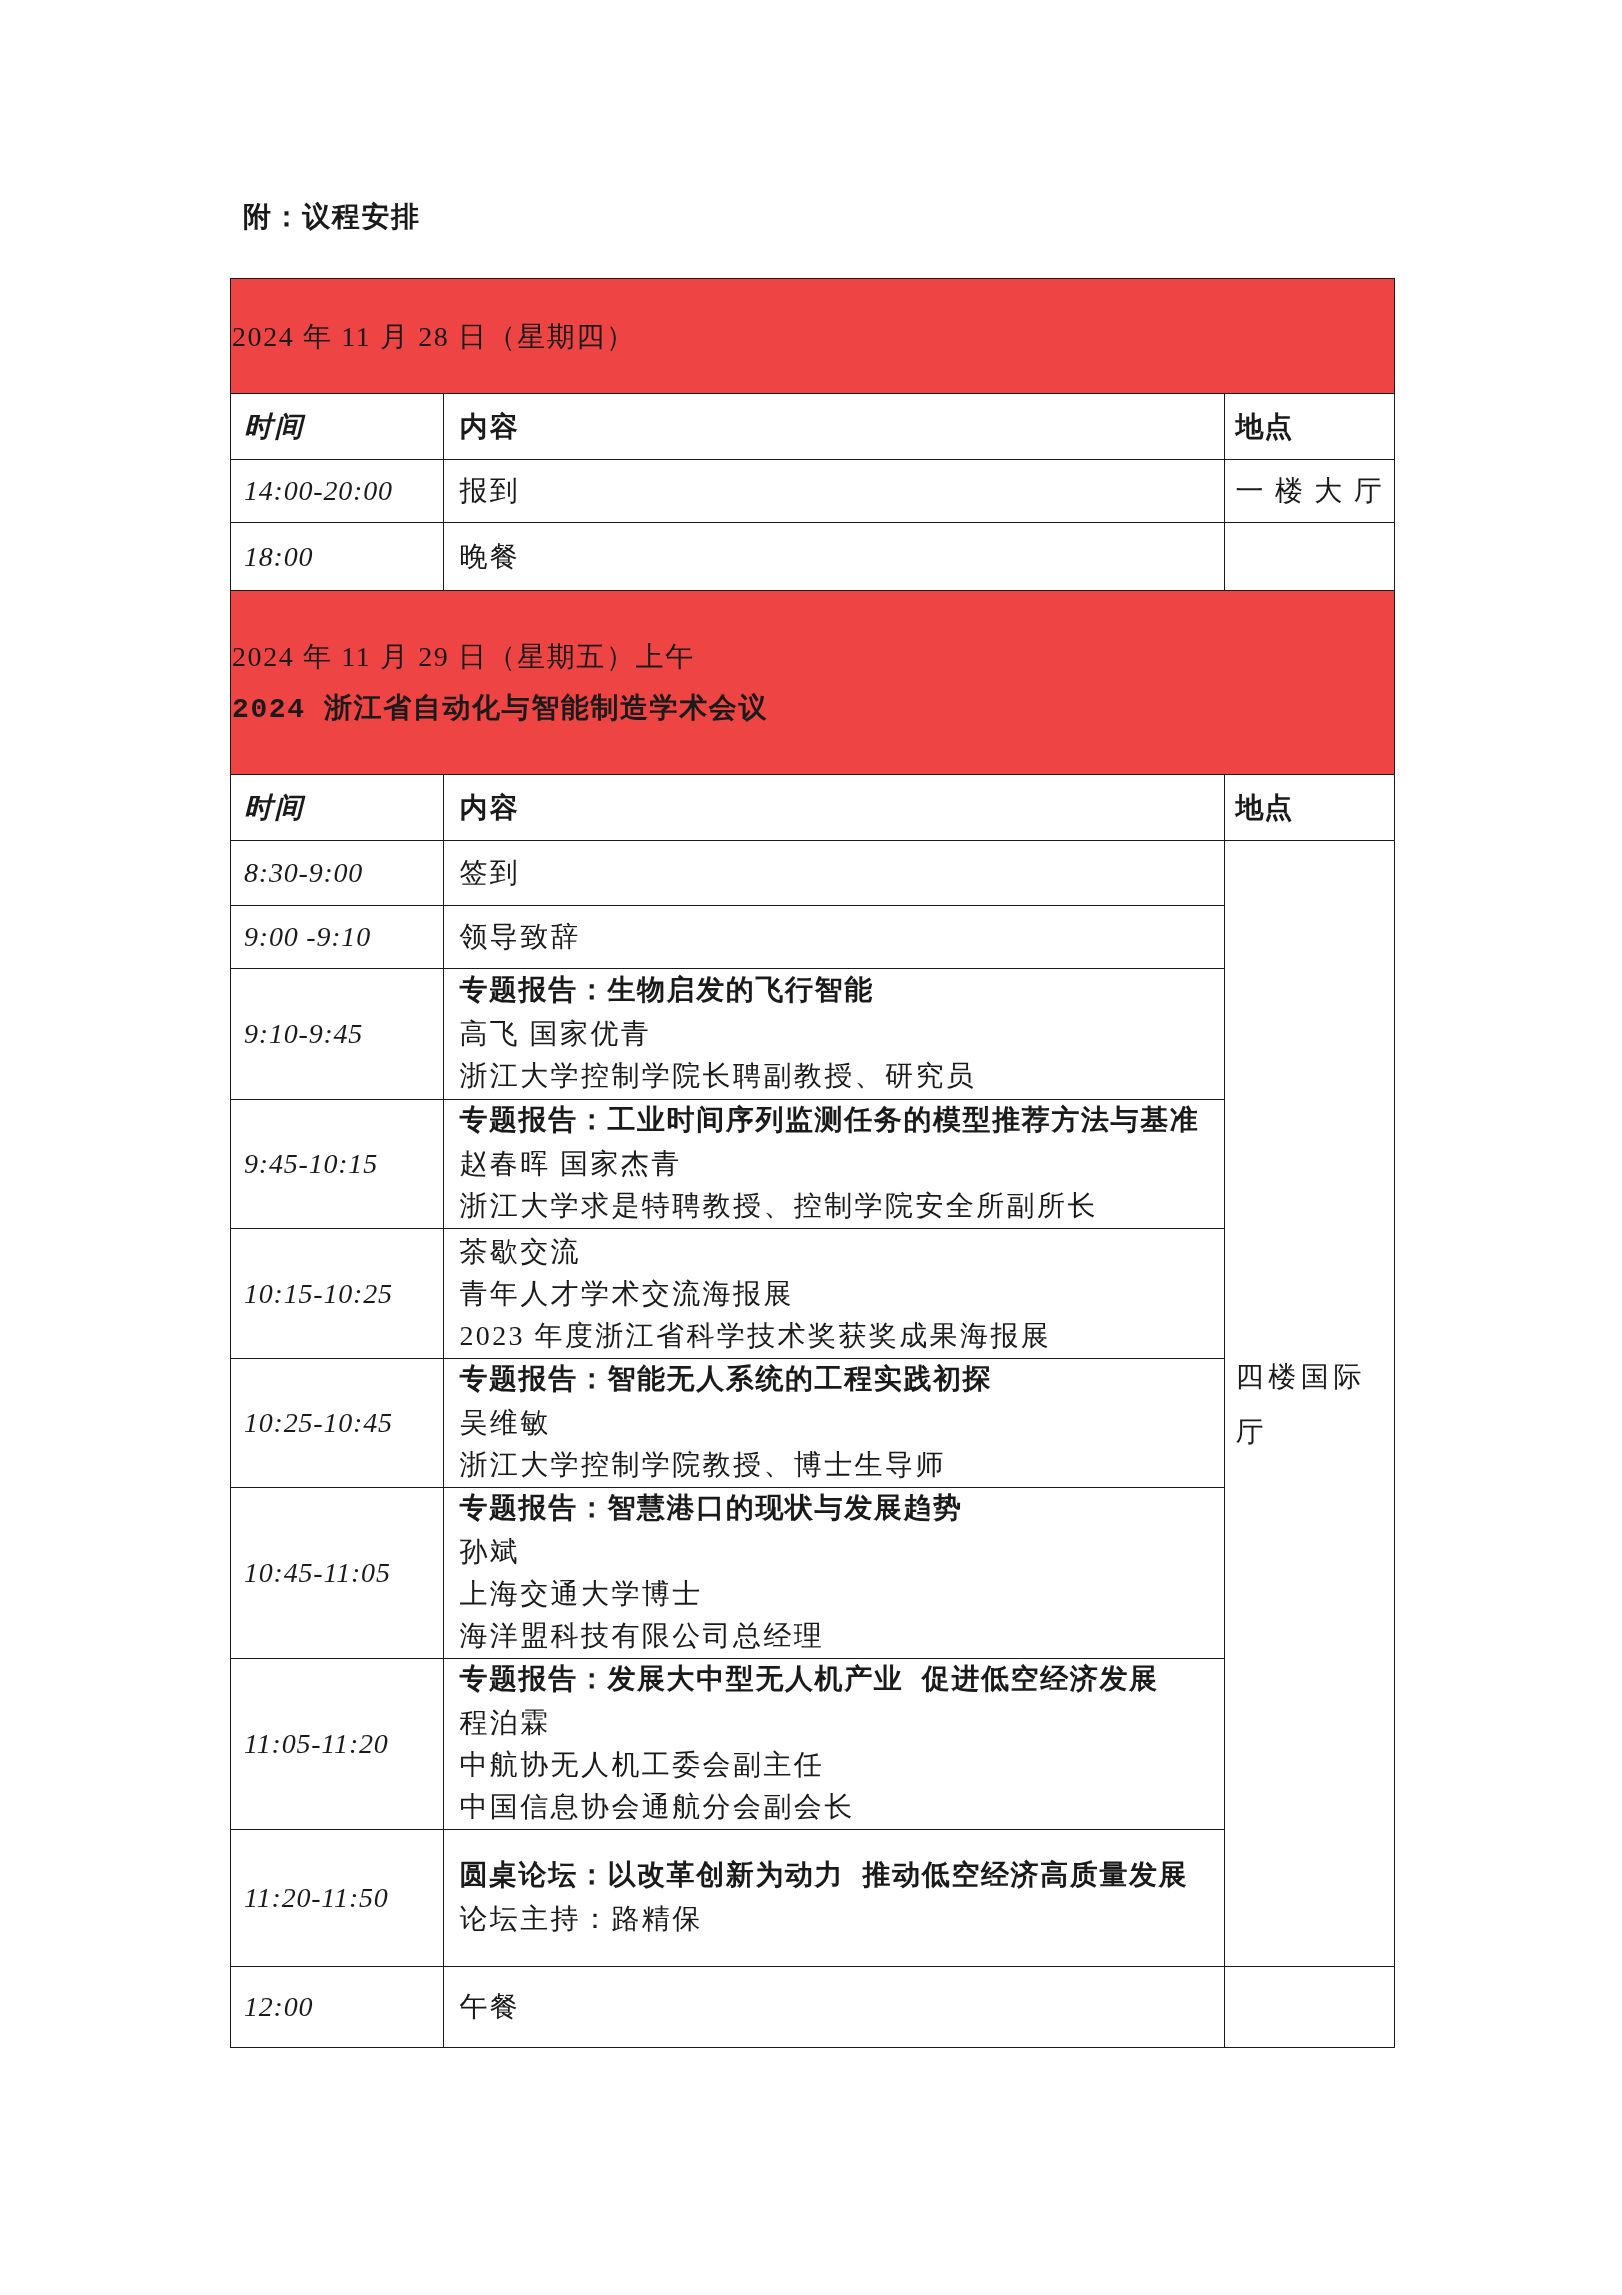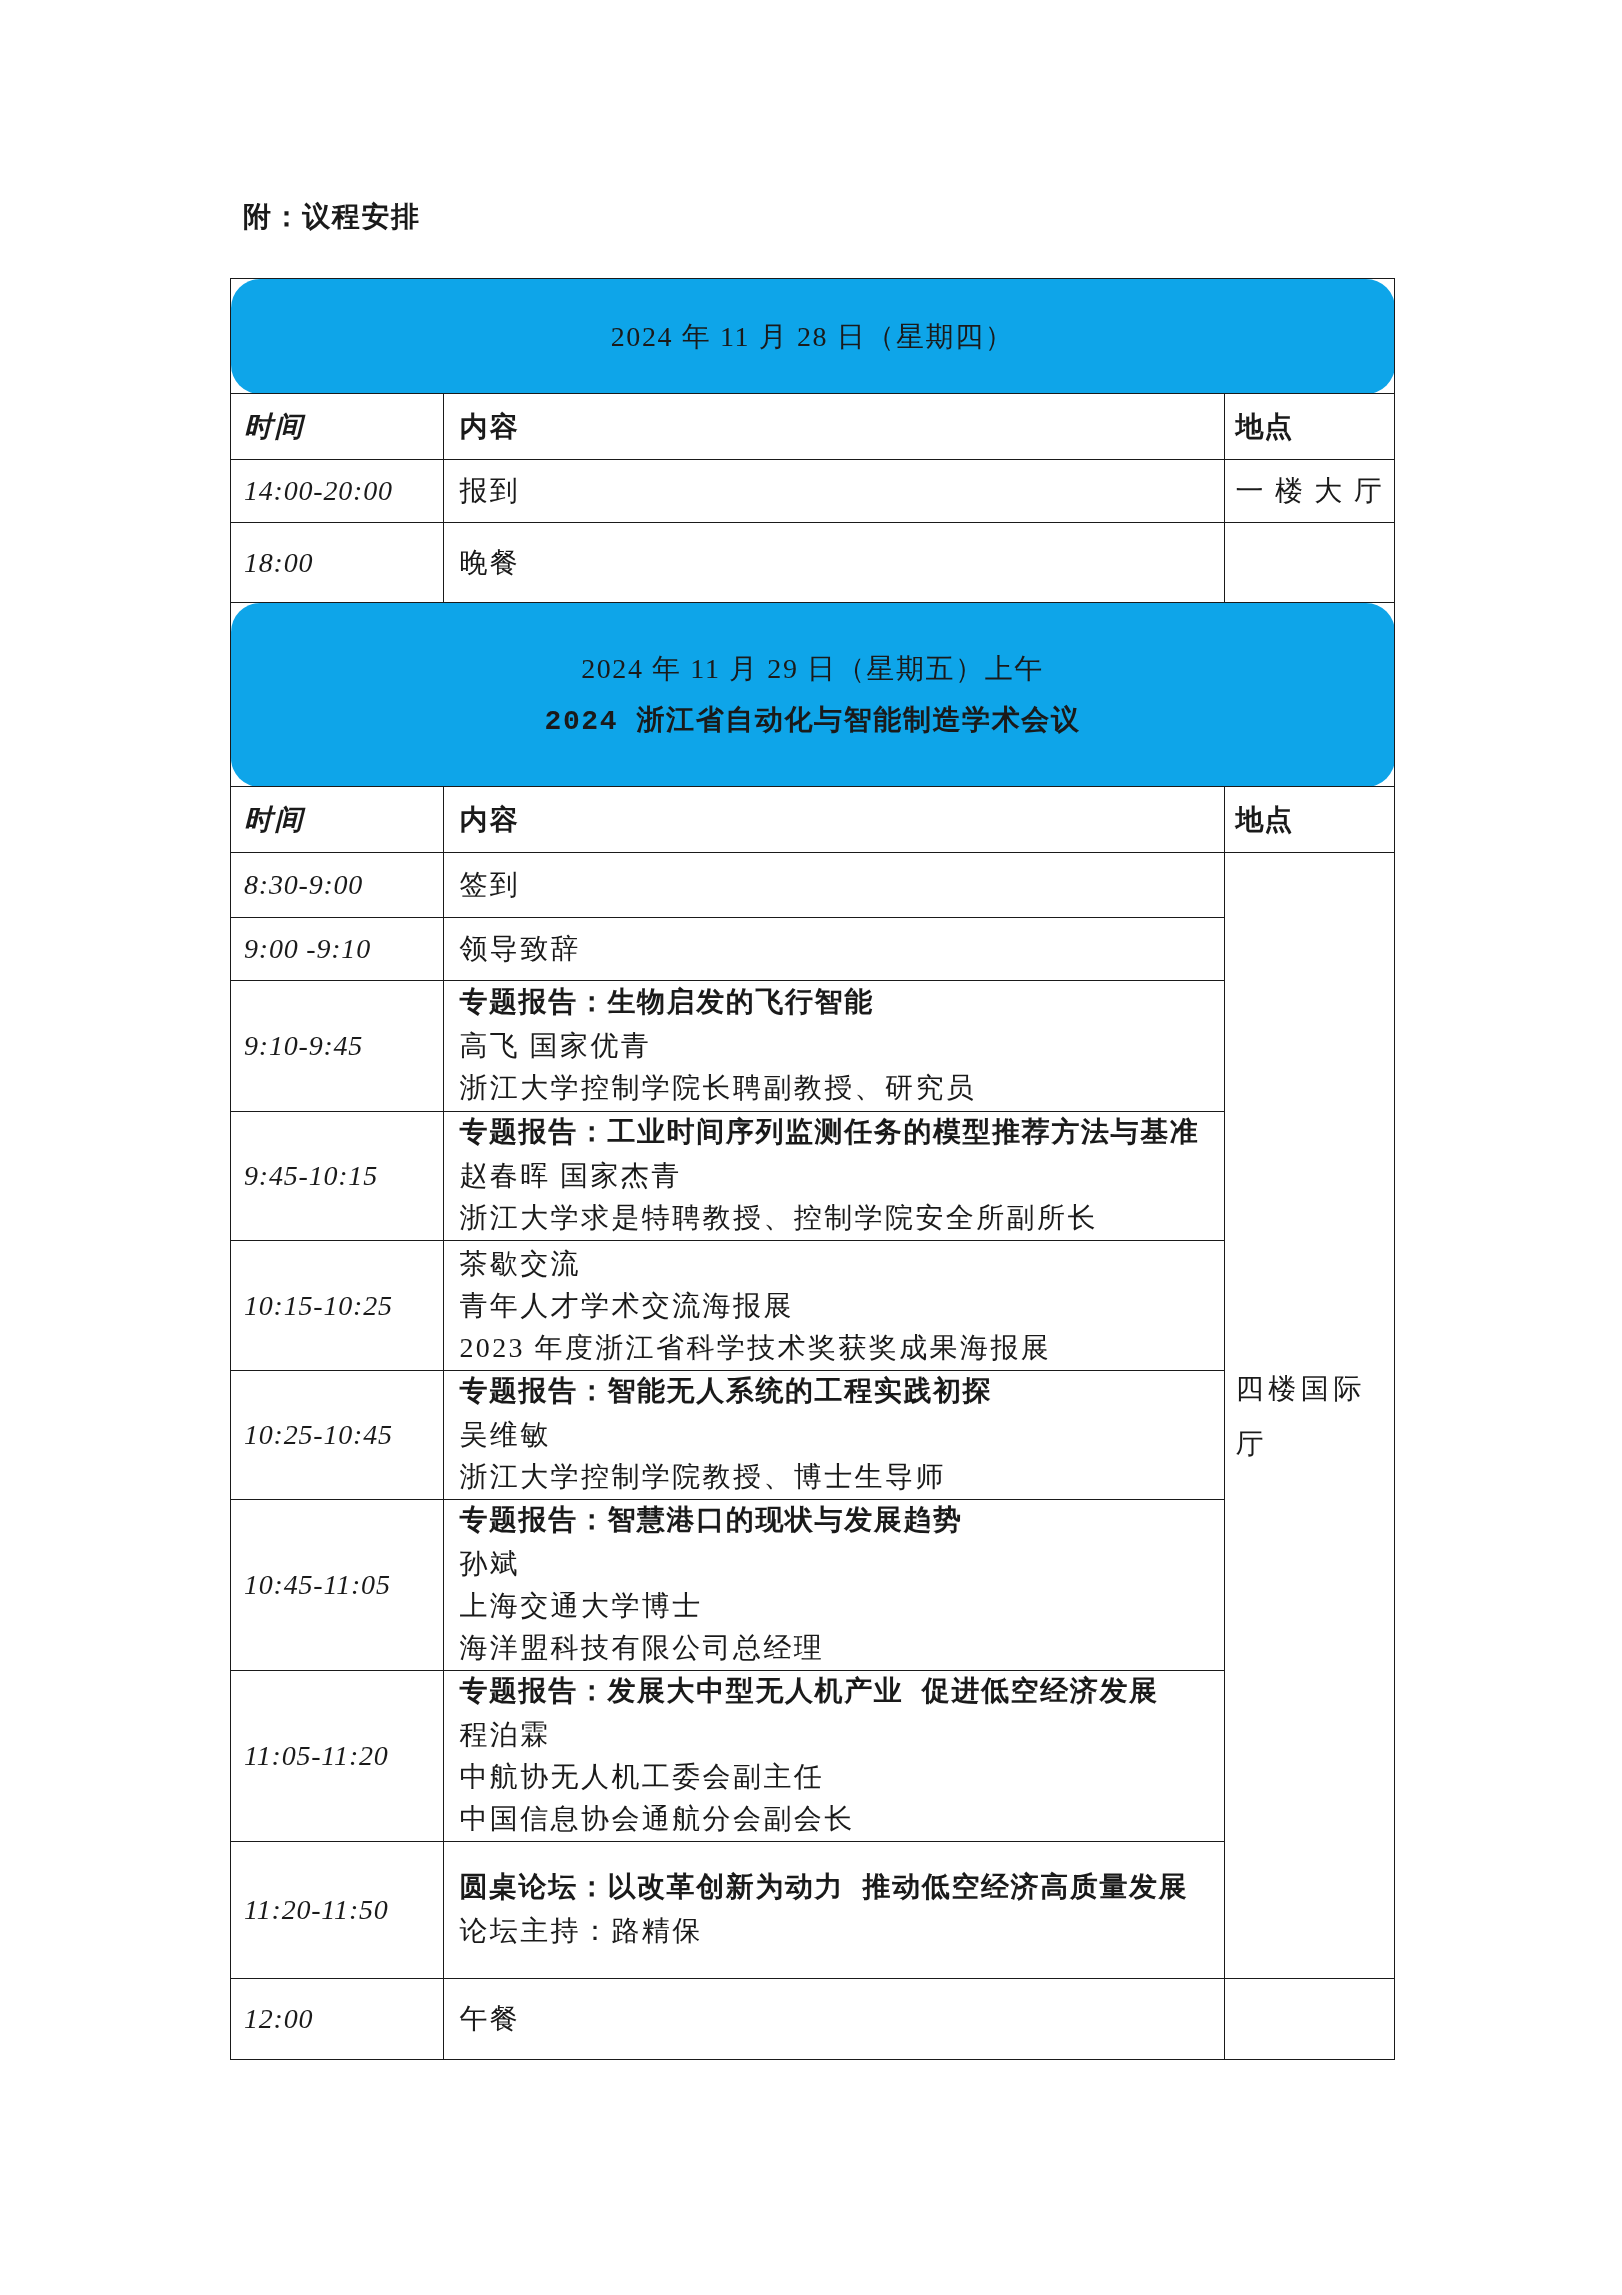--- a/index.html
+++ b/index.html
@@ -14,21 +14,21 @@
   }
   .agenda-wrap{position:absolute;left:230px;top:278px;}
   table.agenda{
     border-collapse:collapse;table-layout:fixed;width:1164px;
   }
   table.agenda td{
     border:1.6px solid #1a1a1a;vertical-align:middle;
     font-size:28px;overflow:hidden;
   }
   td.date-hdr{
-    background:#0ea5e9;text-align:center;letter-spacing:1.6px;border-radius:29px;
+    background:#ef4444;text-align:left;letter-spacing:1.6px;
   }
   .hdr-line{line-height:53px;}
   .hei{
     font-family:Liberation Mono, monospace;
     font-weight:bold;
   }
   td.c-time{padding-left:13px;letter-spacing:0.8px;font-style:italic;}
   td.c-content{padding-left:15.4px;}
   td.c-content .line{line-height:42px;letter-spacing:2.4px;}
   td.c-content .line.bold-line{letter-spacing:1.6px;}
@@ -65,21 +65,21 @@
     </tr>
     <tr style="height:63px">
       <td class="c-time">14:00-20:00</td>
       <td class="c-content">
         <div class="line">报到</div>
       </td>
       <td class="c-loc">
         <div class="loc-spread">一楼大厅</div>
       </td>
     </tr>
-    <tr style="height:80px">
+    <tr style="height:68px">
       <td class="c-time">18:00</td>
       <td class="c-content">
         <div class="line">晚餐</div>
       </td>
       <td class="c-loc"></td>
     </tr>
 
     <tr style="height:184px">
       <td class="date-hdr" colspan="3">
         <div class="hdr-line">2024 年 11 月 29 日（星期五）上午</div>

